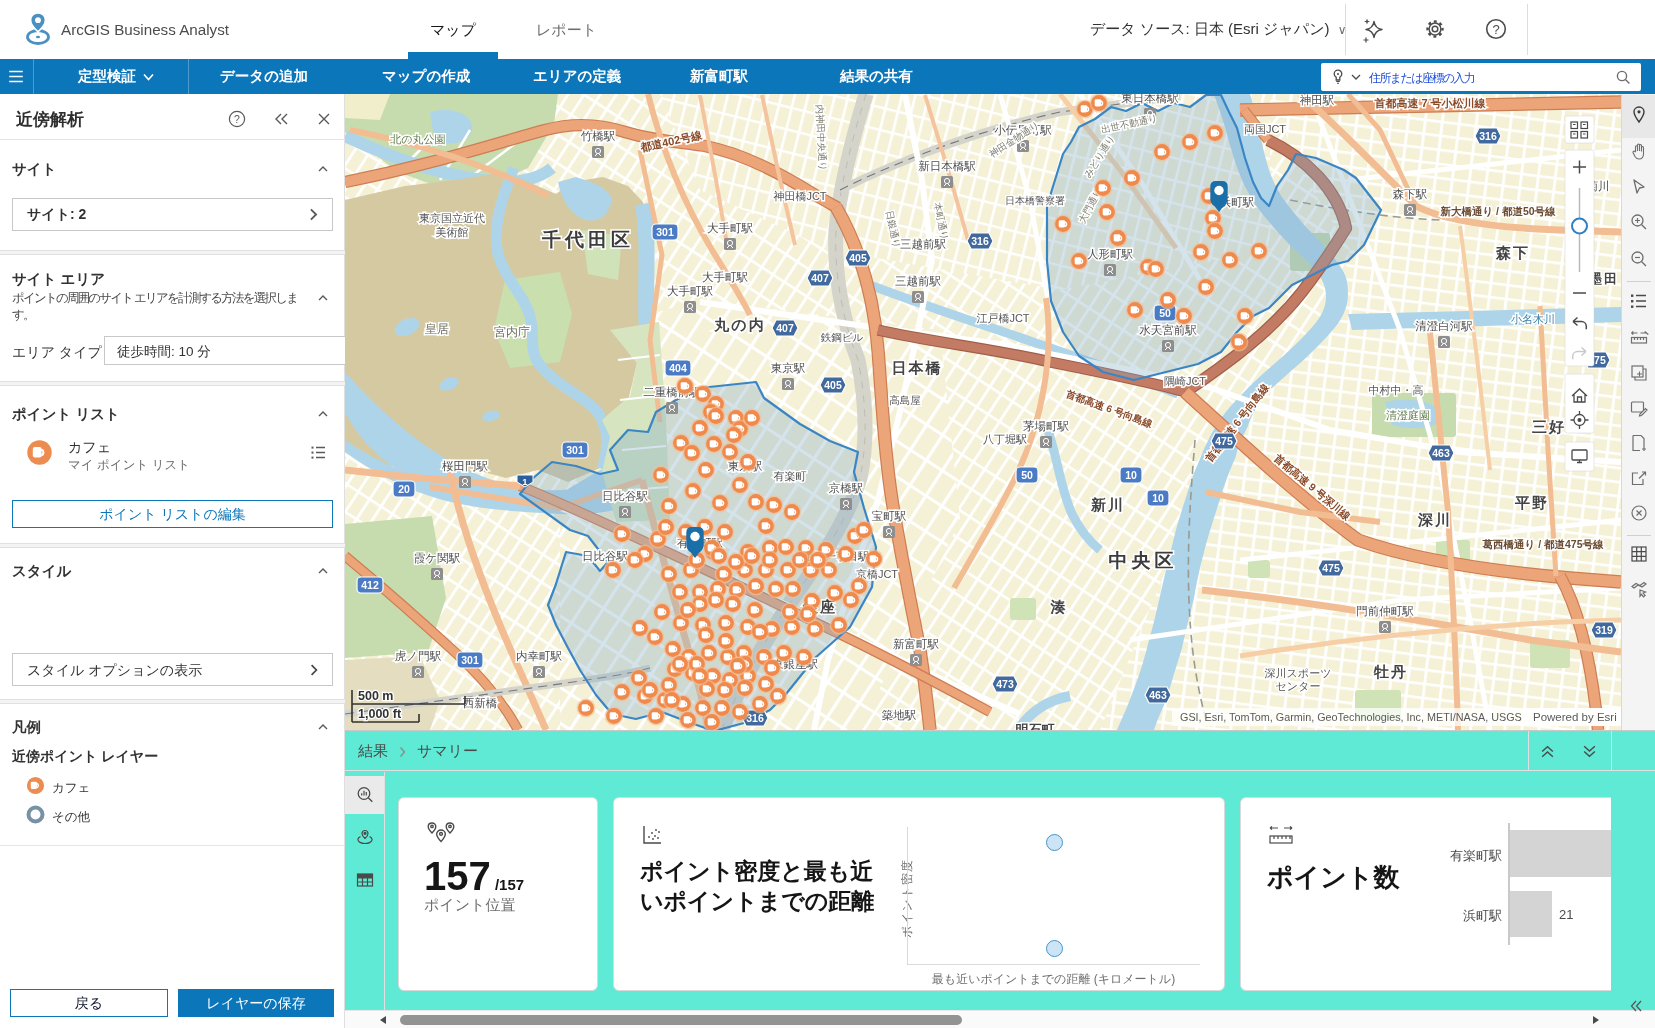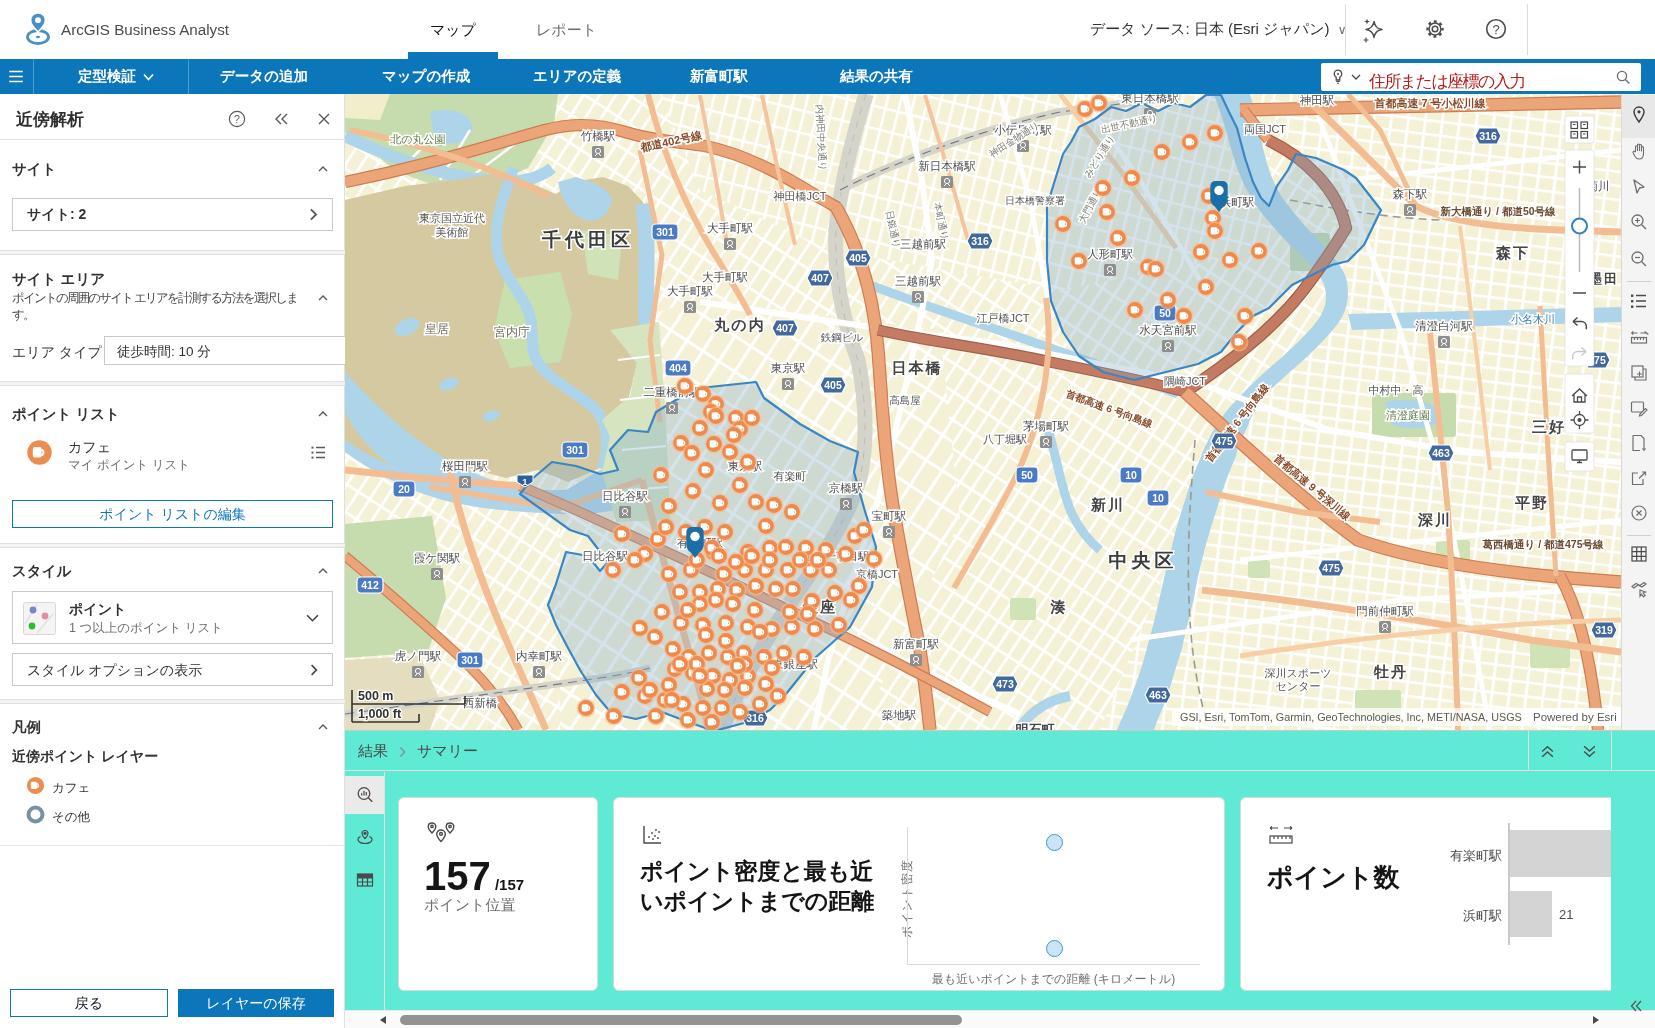--- a/index.html
+++ b/index.html
@@ -16,21 +16,21 @@
 #dsrc .chev { color:#6e6e6e; font-size:12px; }
 .hico { position:absolute; top:13px; width:32px; height:32px; color:#4c4c4c; }
 #hdiv { position:absolute; left:1345px; top:4px; width:1px; height:51px; background:#dcdcdc; }
 
 #tbar { position:absolute; left:0; top:59px; width:1655px; height:35px; background:#0c76ba; }
 #ttab { position:absolute; left:408px; top:52px; width:90px; height:7px; background:#0c76ba; }
 .titem { position:absolute; top:67px; font-size:14.5px; font-weight:bold; color:#fff; }
 .tsep { position:absolute; top:59px; width:1px; height:35px; background:#4d9ccd; }
 #burger { position:absolute; left:8px; top:66px; width:20px; height:20px; color:#fff; }
 #search { position:absolute; left:1321px; top:63px; width:320px; height:28px; background:#fff; border-radius:2px; }
-#search .ph { position:absolute; left:48px; top:7px; font-size:17px; color:#b91c1c; letter-spacing:-1.6px; }
+#search .ph { position:absolute; left:48px; top:7px; font-size:12px; color:#1d4ed8; letter-spacing:-1.6px; }
 
 #lp { position:absolute; left:0; top:94px; width:345px; height:934px; background:#fff; border-right:1px solid #dfdfdf; }
 #lp h1 { position:absolute; left:16px; top:14px; font-size:17px; color:#2e2e2e; font-weight:bold; }
 .lpico { position:absolute; top:16px; width:18px; height:18px; color:#595959; }
 .sect-h { font-size:14.5px; font-weight:bold; color:#323232; position:absolute; left:12px; }
 .carat { position:absolute; right:16px; width:10px; height:10px; color:#595959; }
 .hr { position:absolute; left:0; width:345px; border-top:1px solid #e4e4e4; }
 .hrband { position:absolute; left:0; width:345px; height:5px; background:#f3f3f3; border-top:1px solid #e0e0e0; border-bottom:1px solid #e0e0e0; }
 .btn-line { position:absolute; left:12px; width:321px; border:1px solid #c8c8c8; background:#fff; }
 .blue-btn { position:absolute; left:12px; width:321px; height:28px; border:1px solid #0c76ba; color:#0c76ba; font-size:14px; text-align:center; line-height:26px; }
@@ -174,34 +174,20 @@
           <rect x="1.5" y="12.6" width="2" height="2"></rect>
         </g>
       </svg>
   <div class="blue-btn" style="top:406px;">ポイント リストの編集</div>
   <div class="hrband" style="top:449px;"></div>
 
   <div class="sect-h" style="top:468px;">スタイル</div>
   <svg class="carat" style="top:472px;" viewBox="0 0 10 10">
         <path d="M1 7l4-4 4 4" fill="none" stroke="#595959" stroke-width="1.4"></path>
       </svg>
-  <div class="btn-line" style="top:497px;height:53px;">
-    <svg class="abs" style="left:10px;top:10px;width:33px;height:33px;" viewBox="0 0 33 33">
-      <rect x="0.5" y="0.5" width="32" height="32" rx="2" fill="#f4f4f4" stroke="#d8d8d8"></rect>
-      <path d="M2 22L14 2M14 31L30 12" stroke="#e2e2e2" stroke-width="1.5" fill="none"></path>
-      <circle cx="10" cy="8" r="3.4" fill="#7b86c6"></circle>
-      <circle cx="22" cy="14" r="3.4" fill="#e08f9d"></circle>
-      <circle cx="9" cy="24" r="3.4" fill="#32bb30"></circle>
-    </svg>
-    <div class="abs" style="left:56px;top:9px;font-size:14px;font-weight:bold;color:#323232;">ポイント</div>
-    <div class="abs" style="left:56px;top:28px;font-size:12.5px;color:#6e6e6e;">1 つ以上のポイント リスト</div>
-    <svg class="abs" style="right:13px;top:21px;width:13px;height:10px;" viewBox="0 0 12 9">
-          <path d="M1 2l5 5 5-5" fill="none" stroke="#444" stroke-width="1.5"></path>
-        </svg>
-  </div>
   <div class="btn-line" style="top:559px;height:33px;">
     <span style="position:absolute;left:14px;top:8px;font-size:14px;color:#323232;">スタイル オプションの表示</span>
     <svg class="abs" style="right:12px;top:10px;width:12px;height:12px;" viewBox="0 0 10 10">
           <path d="M3 1l4 4-4 4" fill="none" stroke="#444" stroke-width="1.4"></path>
         </svg>
   </div>
   <div class="hrband" style="top:605px;"></div>
 
   <div class="sect-h" style="top:624px;">凡例</div>
   <svg class="carat" style="top:628px;" viewBox="0 0 10 10">

